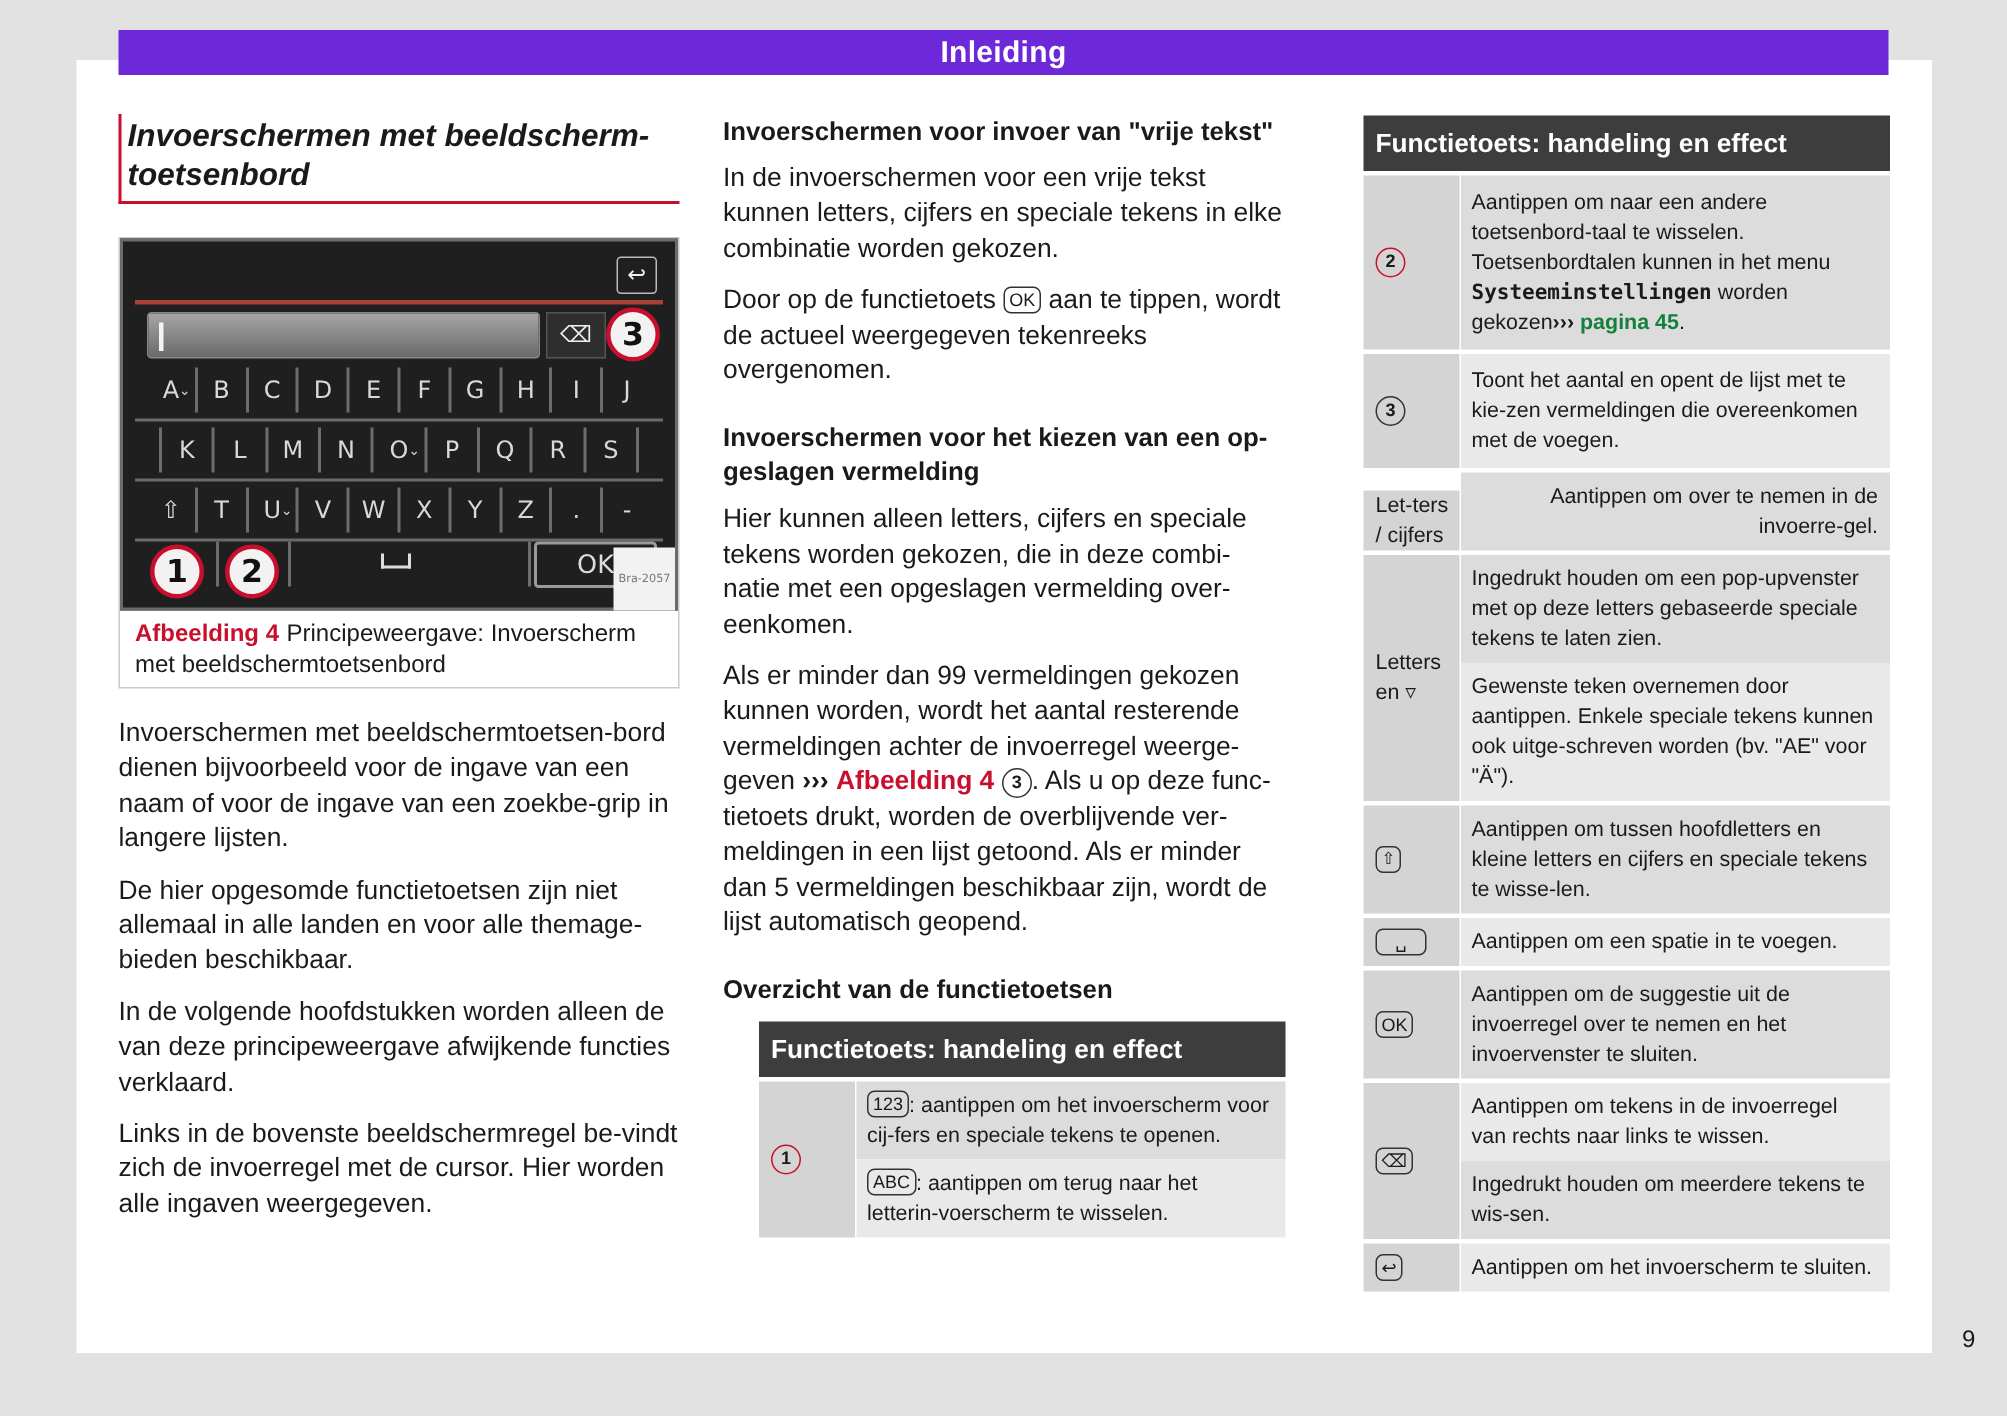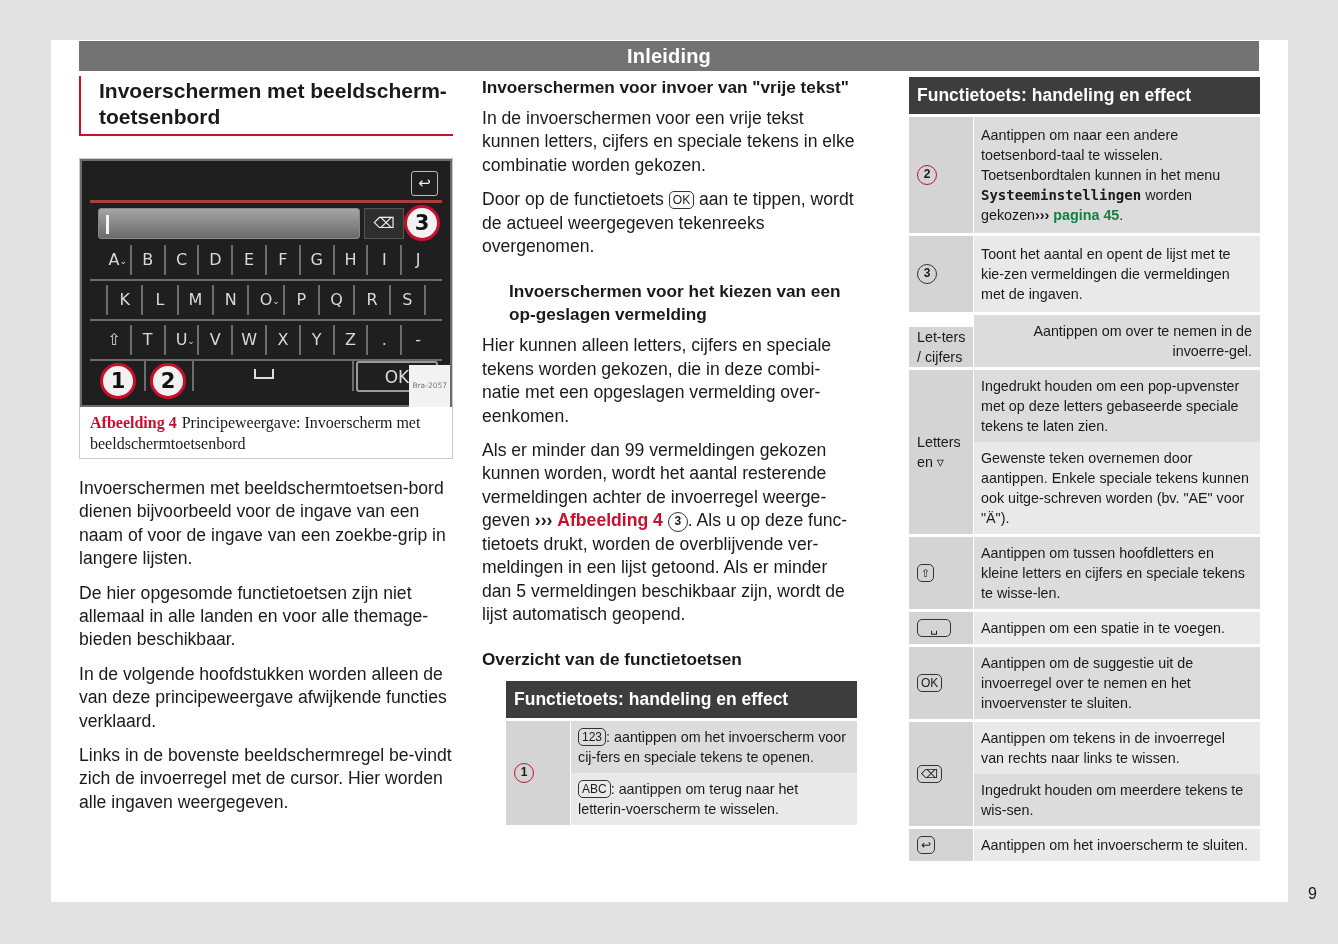--- a/index.html
+++ b/index.html
@@ -1,32 +1,32 @@
 <!DOCTYPE html>
 <html><head>
 <meta charset="utf-8">
 <style>
   * { box-sizing: border-box; margin: 0; padding: 0; }
   html, body { width: 1338px; height: 944px; background: #e2e2e2; overflow: hidden; }
   body { position: relative; font-family: "DejaVu Sans", "Liberation Sans", sans-serif; color: #1a1a1a; }
   .page { position: absolute; left: 51px; top: 40px; width: 1237px; height: 862px; background: #ffffff; }
-  .header-bar { position: absolute; left: 79px; top: 41px; width: 1180px; height: 30px; background: #737373;
+  .header-bar { position: absolute; left: 79px; top: 20px; width: 1180px; height: 30px; background: #6d28d9;
     color: #fff; font-family: "Liberation Sans", sans-serif; font-weight: bold; font-size: 20px;
     text-align: center; line-height: 31px; letter-spacing: 0.2px; }
   .col { position: absolute; top: 76px; }
   .col-left { left: 79px; width: 374px; }
   .col-mid { left: 482px; width: 375px; }
   .col-right { left: 885px; width: 375px; top: 77px; }
 
-  .section-title { border-left: 2px solid #c8102e; border-bottom: 2px solid #c8102e; padding: 2px 0 4px 18px;
-    font-family: "Liberation Sans", sans-serif; font-weight: bold; font-size: 21px; line-height: 26px; color: #1a1a1a; }
+  .section-title { border-left: 2px solid #c8102e; border-bottom: 2px solid #c8102e; padding: 2px 0 4px 4px;
+    font-family: "Liberation Sans", sans-serif; font-weight: bold; font-size: 21px; line-height: 26px; color: #1a1a1a; font-style: italic; }
 
   .figure { margin-top: 22px; border: 1px solid #c9c9c9; width: 374px; }
   .screen { position: relative; width: 372px; height: 248px; background: #1f1f1f; border: 2px solid #6b6b6b; }
-  .caption { padding: 5px 10px 4px 10px; font-family: Liberation Serif, serif; font-size: 16px; line-height: 21px; color: #1a1a1a; }
+  .caption { padding: 5px 10px 4px 10px; font-family: Liberation Sans, sans-serif; font-size: 16px; line-height: 21px; color: #1a1a1a; }
   .caption .fig-ref { color: #c8102e; font-weight: bold; margin-right: 5px; }
 
   .p { font-family: "Liberation Sans", sans-serif; font-size: 17.6px; line-height: 23.4px; color: #1a1a1a; margin-bottom: 11px; }
   .subhead { font-family: "Liberation Sans", sans-serif; font-weight: bold; font-size: 17.2px; line-height: 23px; margin-bottom: 8px; }
   .red { color: #c8102e; font-weight: bold; }
   .gray-ref { color: #15803d; font-weight: bold; }
   .mono { font-family: "DejaVu Sans Mono", monospace; font-weight: bold; font-size: 14px; }
   .keycap { display: inline-block; border: 1.3px solid #333; border-radius: 5px; font-size: 12px; padding: 0 3px; line-height: 16px; vertical-align: 1px; }
   .circ { display: inline-block; width: 20px; height: 20px; border: 1.5px solid #333; border-radius: 50%; text-align: center;
     font-size: 12px; font-weight: bold; line-height: 17px; vertical-align: 1px; }
@@ -147,21 +147,21 @@
 </div>
 
 <div class="col col-mid">
   <div class="subhead">Invoerschermen voor invoer van "vrije tekst"</div>
   <p class="p">In de invoerschermen voor een vrije tekst kunnen letters, cijfers en speciale tekens in elke combinatie worden gekozen.</p>
   <p class="p">
     <span>Door op de functietoets</span>
     <span class="keycap">OK</span>
     <span>aan te tippen, wordt de actueel weergegeven tekenreeks overgenomen.</span>
   </p>
-  <div class="subhead" style="margin-top:22px;margin-left:27px;">Invoerschermen voor het kiezen van een op-geslagen vermelding</div>
+  <div class="subhead" style="margin-top:22px;">Invoerschermen voor het kiezen van een op-geslagen vermelding</div>
   <p class="p">Hier kunnen alleen letters, cijfers en speciale tekens worden gekozen, die in deze combi-natie met een opgeslagen vermelding over-eenkomen.</p>
   <p class="p">
     <span>Als er minder dan 99 vermeldingen gekozen kunnen worden, wordt het aantal resterende vermeldingen achter de invoerregel weerge-geven</span>
     <span class="red" style="color:#1a1a1a;">›››</span>
     <span class="red">Afbeelding 4</span>
     <span class="circ">3</span><span>. Als u op deze func-tietoets drukt, worden de overblijvende ver-meldingen in een lijst getoond. Als er minder dan 5 vermeldingen beschikbaar zijn, wordt de lijst automatisch geopend.</span>
   </p>
   <div class="subhead" style="margin-top:22px;">Overzicht van de functietoetsen</div>
 
   <div class="table" style="margin-top:10px;">
@@ -194,21 +194,21 @@
         <span class="gray-ref">pagina 45</span><span>.</span>
       </div>
         </div>
     </div>
 
     <div class="row">
       <div class="label">
           <span class="circ">3</span>
         </div>
       <div class="cells">
-          <div class="cell" style="padding-top:8px;padding-bottom:8px;">Toont het aantal en opent de lijst met te kie-zen vermeldingen die vermeldingen met de ingaven.</div>
+          <div class="cell" style="padding-top:8px;padding-bottom:8px;">Toont het aantal en opent de lijst met te kie-zen vermeldingen die overeenkomen met de voegen.</div>
         </div>
     </div>
 
     <div class="row">
       <div class="label" style="line-height:20px;margin-top:12px;">Let-ters / cijfers</div>
       <div class="cells">
           <div class="cell dark" style="display:flex;align-items:center;flex:1;text-align:right;">Aantippen om over te nemen in de invoerre-gel.</div>
         </div>
     </div>
 

